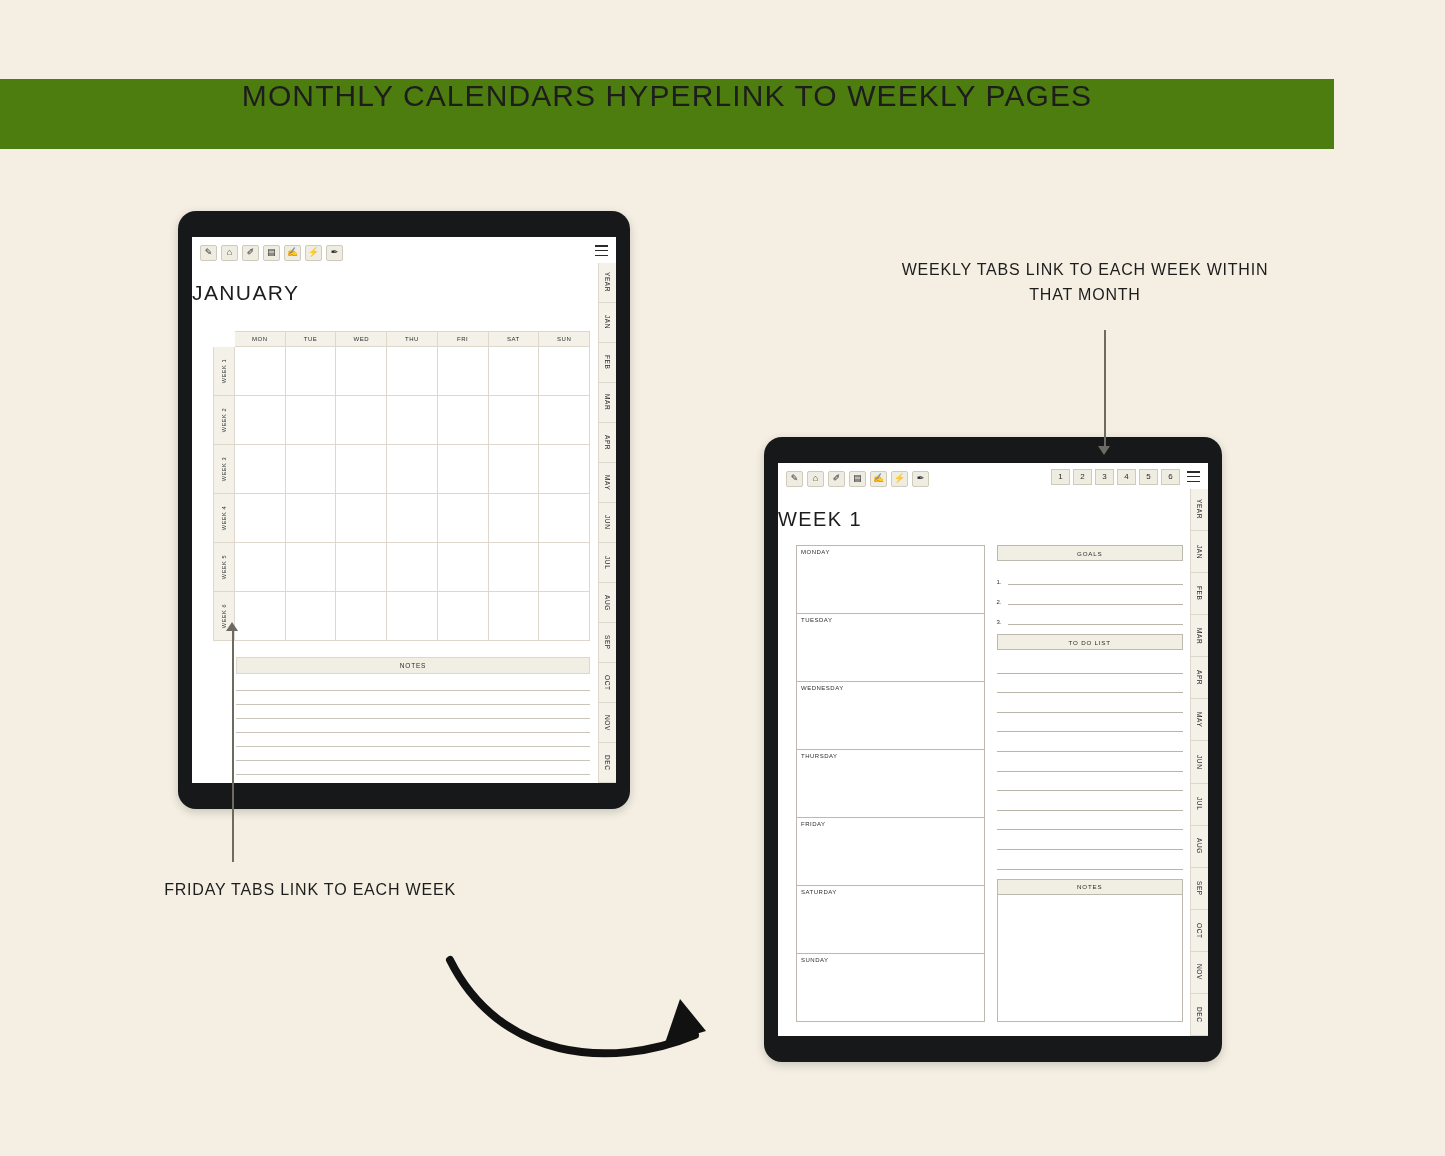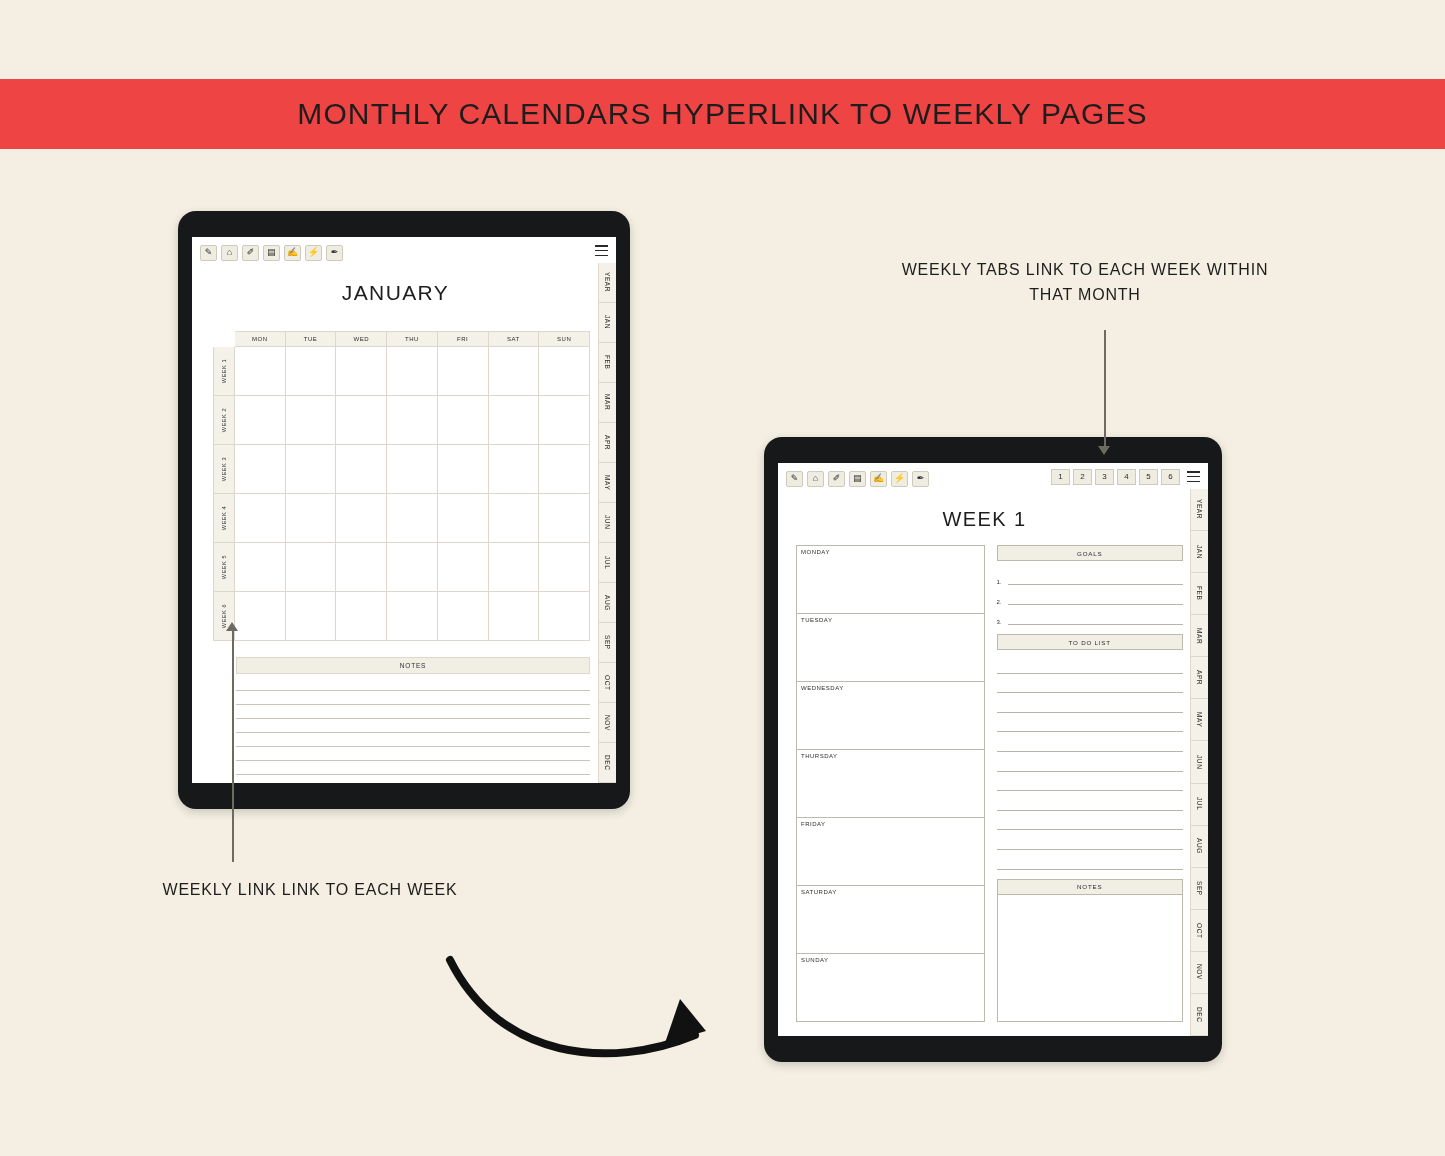--- a/index.html
+++ b/index.html
@@ -13,25 +13,24 @@
     font-family: "Liberation Sans", sans-serif;
     position: relative;
     overflow: hidden;
   }
 
   
   .banner {
     position: absolute;
     left: 0;
     top: 79px;
-    width: 1445px;
+    width: 1334px;
     height: 70px;
-    background: #ef4444;
-    display: flex;
-    align-items: center;
+    background: #4d7c0f;
+    display: flex;
     justify-content: center;
   }
   .banner-text {
     font-size: 30px;
     letter-spacing: 1.1px;
     color: #1d1d1d;
     font-weight: 400;
     text-transform: uppercase;
   }
 
@@ -149,21 +148,20 @@
     font-size: 6.5px;
     letter-spacing: 0.6px;
     color: #2c2c2c;
   }
 
   
   .page-title {
     position: absolute;
     left: 0;
     width: calc(100% - 17px);
-    text-align: center;
     font-size: 21px;
     letter-spacing: 1.4px;
     color: #1d1d1d;
   }
   #month-title { top: 44px; }
   #week-title  { top: 45px; font-size: 20px; }
 
   
   .cal-wrap {
     position: absolute;
@@ -653,20 +651,20 @@
         </div>
     </div>
 
   </div>
 </div>
 
 <div class="callout" id="callout-top">WEEKLY TABS LINK TO EACH WEEK WITHIN THAT MONTH</div>
 <div class="leader" id="leader-top"></div>
 <div class="arrowhead" id="arrow-top-head"></div>
 
-<div class="callout" id="callout-bottom">WEEKLY LINK LINK TO EACH WEEK</div>
+<div class="callout" id="callout-bottom">FRIDAY TABS LINK TO EACH WEEK</div>
 <div class="leader" id="leader-bottom"></div>
 <div class="arrowhead" id="arrow-bottom-head"></div>
 
 <svg id="curve-arrow" viewBox="0 0 290 120">
   <path d="M10 5 C 60 105, 170 115, 255 80" stroke="#111" stroke-width="8" fill="none" stroke-linecap="round"></path>
   <path d="M240 44 L266 76 L225 88 Z" fill="#111"></path>
 </svg>
 
 </body></html>

